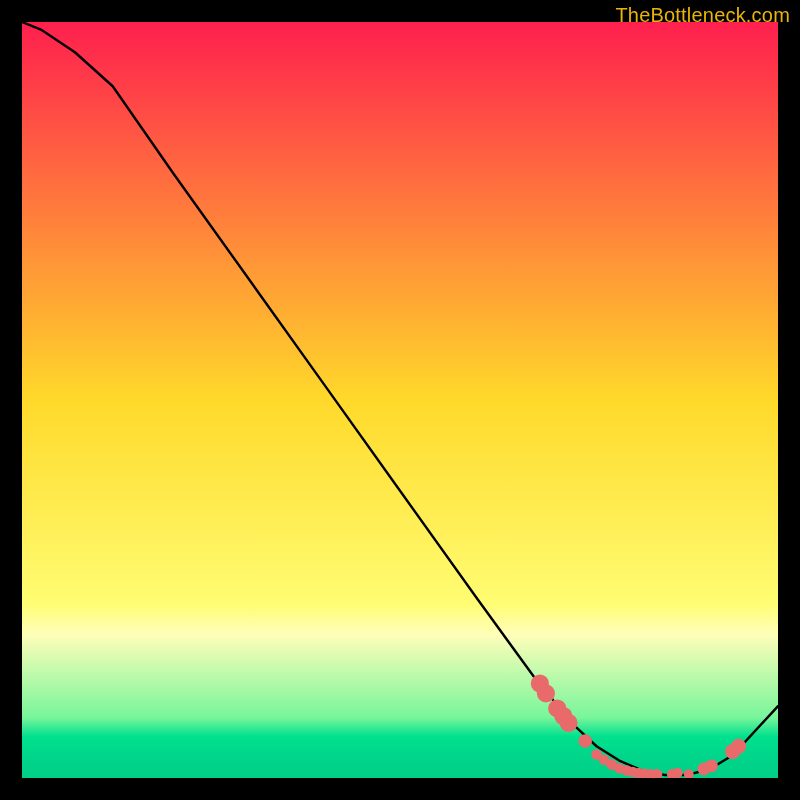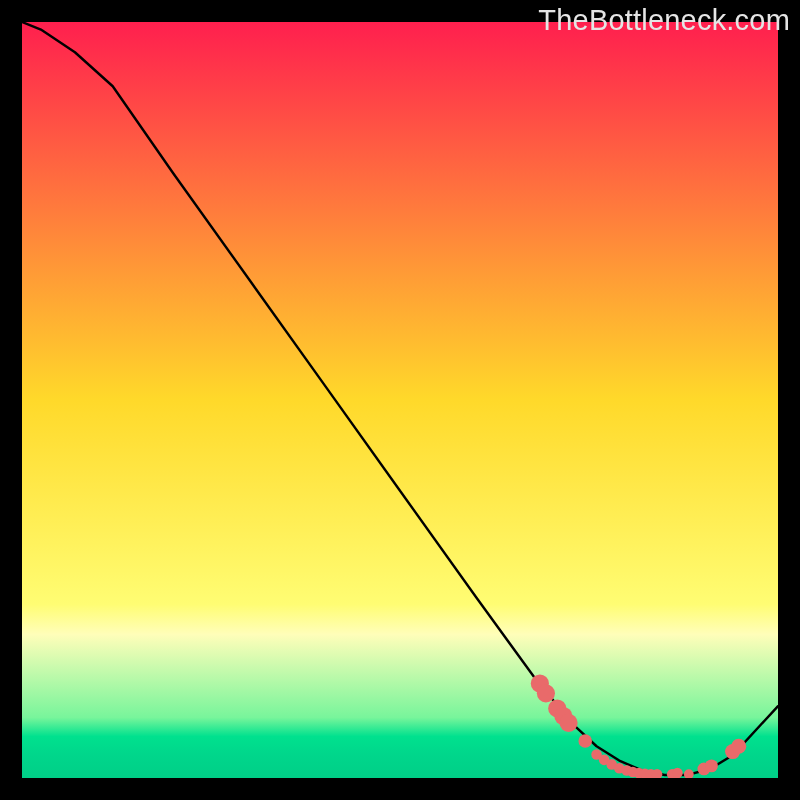--- a/index.html
+++ b/index.html
@@ -21,22 +21,22 @@
     left: 22px;
     top: 22px;
     width: 756px;
     height: 756px;
   }
   .watermark {
     position: absolute;
     top: 4px;
     right: 10px;
     font-family: Arial, Helvetica, sans-serif;
-    font-size: 29px;
-    color: #e5e5e5;
+    font-size: 20px;
+    color: #eab308;
     letter-spacing: 0.2px;
     pointer-events: none;
   }
 </style>
 </head>
 <body>
 
 <div class="stage">
   <svg class="plot" viewBox="0 0 756 756" preserveAspectRatio="none">
     <defs>

